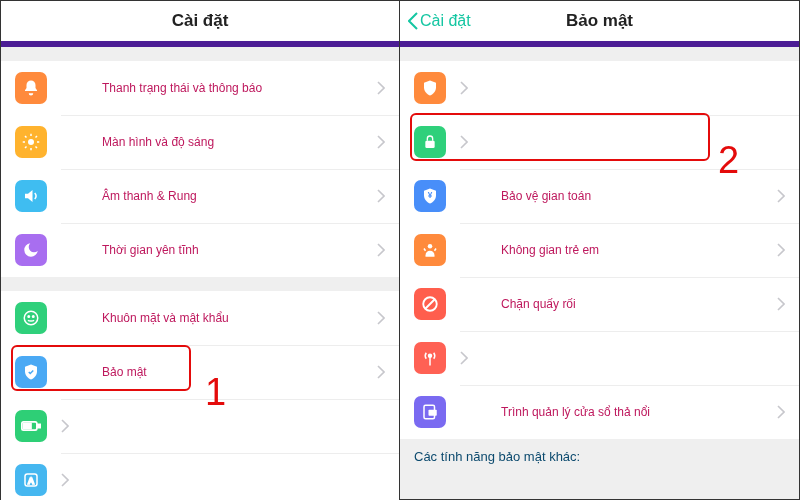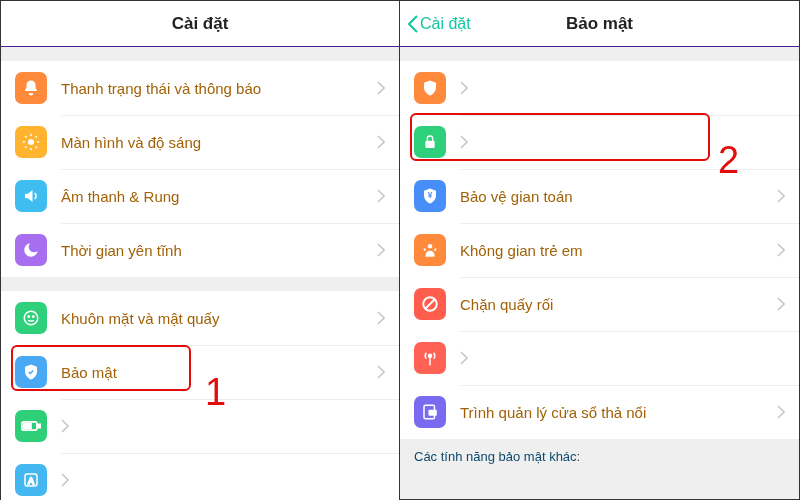--- a/index.html
+++ b/index.html
@@ -25,21 +25,21 @@
     position: relative;
   }
   .pane:first-child { border-right: 1px solid #333; }
   .header {
     height: 46px;
     background: #fff;
     display: flex;
     align-items: center;
     justify-content: center;
     position: relative;
-    border-bottom: 1px solid #4c1d95;
+    border-bottom: 6px solid #4c1d95;
     flex-shrink: 0;
   }
   .header-title {
     font-size: 17px;
     font-weight: 600;
     color: #222;
   }
   .back-btn {
     position: absolute;
     left: 8px;
@@ -76,23 +76,24 @@
     width: 32px;
     height: 32px;
     border-radius: 7px;
     display: flex;
     align-items: center;
     justify-content: center;
     flex-shrink: 0;
     margin-right: 14px;
   }
   .row-label {
-    font-size: 15px;
-    color: #a16207;
+    font-size: 12px;
+    color: #be185d;
     flex: 1;
+    margin-left: 41px;
   }
   .chev {
     color: #c7c7cc;
     flex-shrink: 0;
   }
   .section-title {
     font-size: 13px;
     color: #0c4a6e;
     padding: 10px 14px 6px;
     background: #efefef;
@@ -199,21 +200,21 @@
     <div class="list">
       <div class="row">
         <div class="icon-wrap c-green">
           <svg width="18" height="18" viewBox="0 0 24 24" fill="none" stroke="#fff" stroke-width="2">
               <circle cx="12" cy="12" r="9"></circle>
               <circle cx="9" cy="10" r="1" fill="#fff"></circle>
               <circle cx="15" cy="10" r="1" fill="#fff"></circle>
               <path d="M8 15c1.3 1.3 6.7 1.3 8 0"></path>
             </svg>
         </div>
-        <span class="row-label">Khuôn mặt và mật quấy</span>
+        <span class="row-label">Khuôn mặt và mật khẩu</span>
         <svg class="chev" width="8" height="14" viewBox="0 0 8 14">
             <path d="M1 1l6 6-6 6" stroke="#c7c7cc" stroke-width="1.6" fill="none"></path>
           </svg>
       </div>
       <div class="row">
         <div class="icon-wrap c-sky">
           <svg width="18" height="18" viewBox="0 0 24 24" fill="#fff">
               <path d="M12 2l8 3v6c0 5-3.4 9.4-8 11-4.6-1.6-8-6-8-11V5l8-3z"></path>
               <path d="M9 12l2 2 4-4" stroke="#4aa9f4" stroke-width="2" fill="none"></path>
             </svg>

